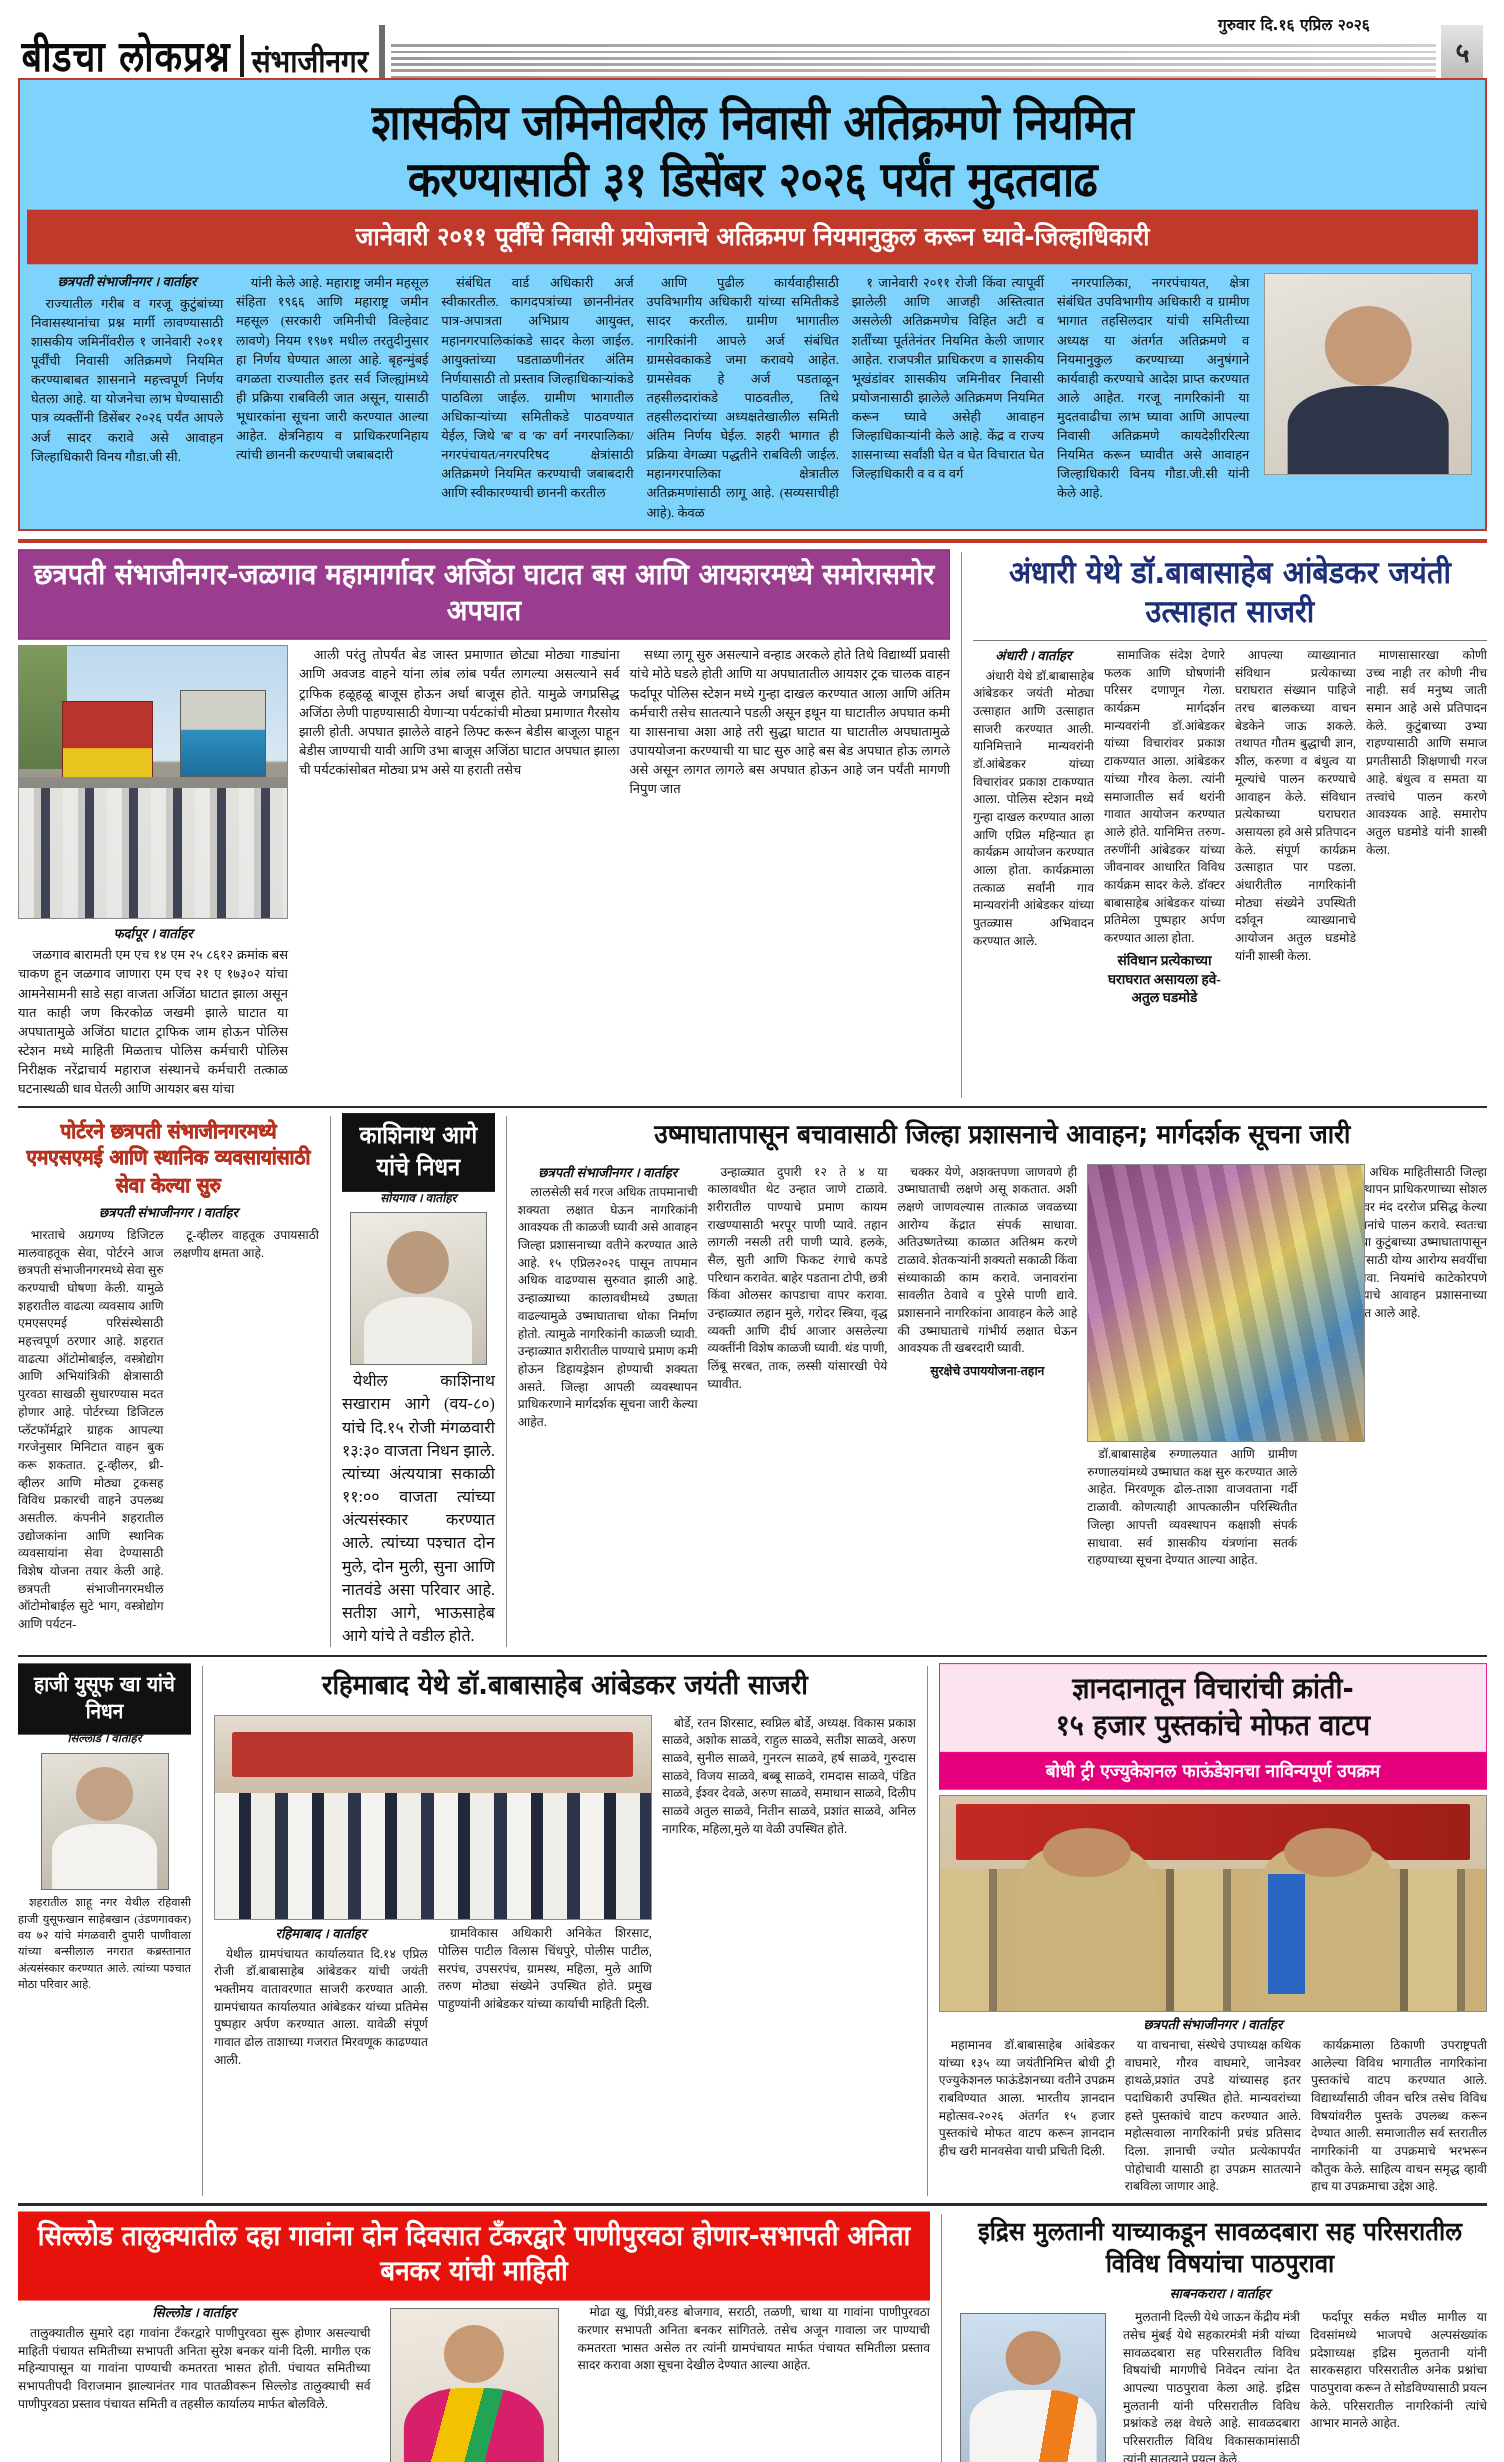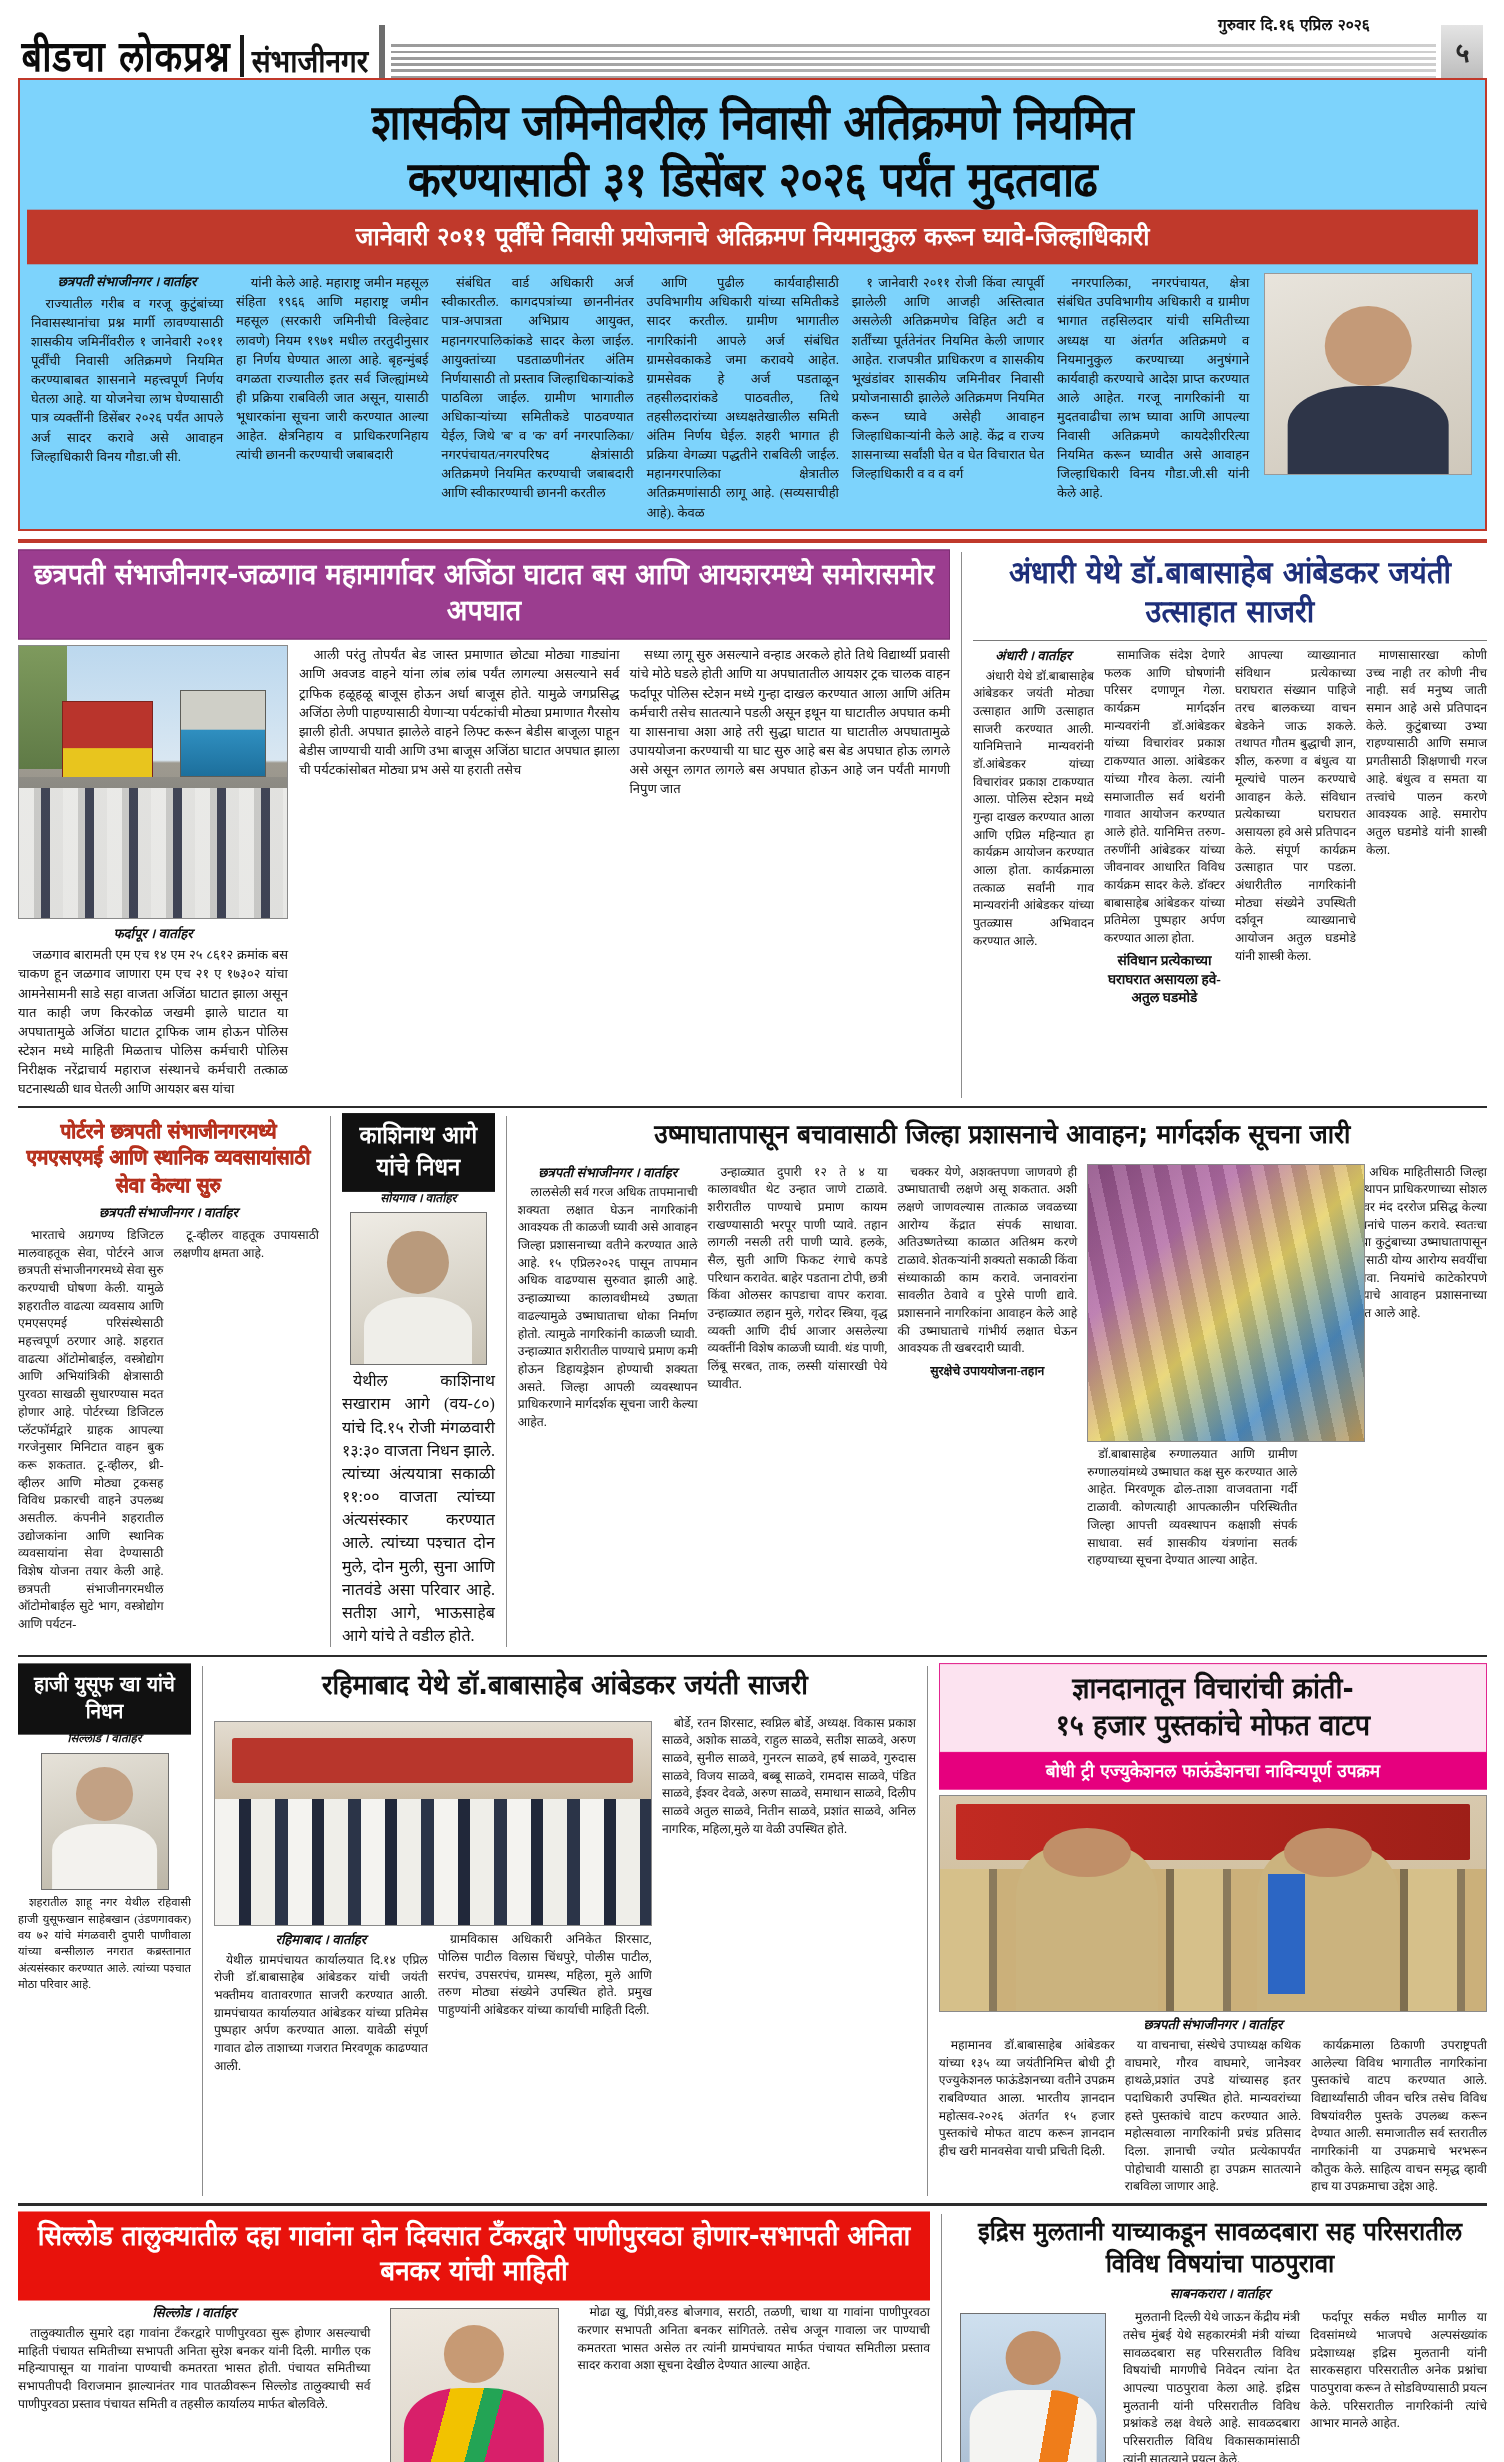--- a/index.html
+++ b/index.html
@@ -392,21 +392,21 @@
           <div class="ph-elder"></div>
         </div>
       <div class="tiny" style="text-indent:11px;font-size:11.3px;">शहरातील शाहू नगर येथील रहिवासी हाजी युसूफखान साहेबखान (उंडणगावकर) वय ७२ यांचे मंगळवारी दुपारी पाणीवाला यांच्या बन्सीलाल नगरात कब्रस्तानात अंत्यसंस्कार करण्यात आले. त्यांच्या पश्चात मोठा परिवार आहे.</div>
     </div>
 
     <div class="vrule"></div>
 
     <div class="s4-b">
       <div class="hl-plain" style="font-size:25.5px;">रहिमाबाद येथे डॉ.बाबासाहेब आंबेडकर जयंती साजरी</div>
       <div class="s4-b-body">
-        <div style="flex:none;width:438px;margin-top:6px;">
+        <div style="flex:none;width:438px;">
           <div class="img-group">
               <div class="ph-group"></div>
             </div>
           <div style="display:flex;gap:10px;margin-top:5.5px;">
             <div style="flex:1;">
               <div class="dateline">रहिमाबाद । वार्ताहर</div>
               <div class="tiny" style="text-indent:12px;">येथील ग्रामपंचायत कार्यालयात दि.१४ एप्रिल रोजी डॉ.बाबासाहेब आंबेडकर यांची जयंती भक्तीमय वातावरणात साजरी करण्यात आली. ग्रामपंचायत कार्यालयात आंबेडकर यांच्या प्रतिमेस पुष्पहार अर्पण करण्यात आला. यावेळी संपूर्ण गावात ढोल ताशाच्या गजरात मिरवणूक काढण्यात आली.</div>
             </div>
             <div style="flex:1;">
               <div class="tiny" style="text-indent:12px;">ग्रामविकास अधिकारी अनिकेत शिरसाट, पोलिस पाटील विलास चिंधपुरे, पोलीस पाटील, सरपंच, उपसरपंच, ग्रामस्थ, महिला, मुले आणि तरुण मोठ्या संख्येने उपस्थित होते. प्रमुख पाहुण्यांनी आंबेडकर यांच्या कार्याची माहिती दिली.</div>

